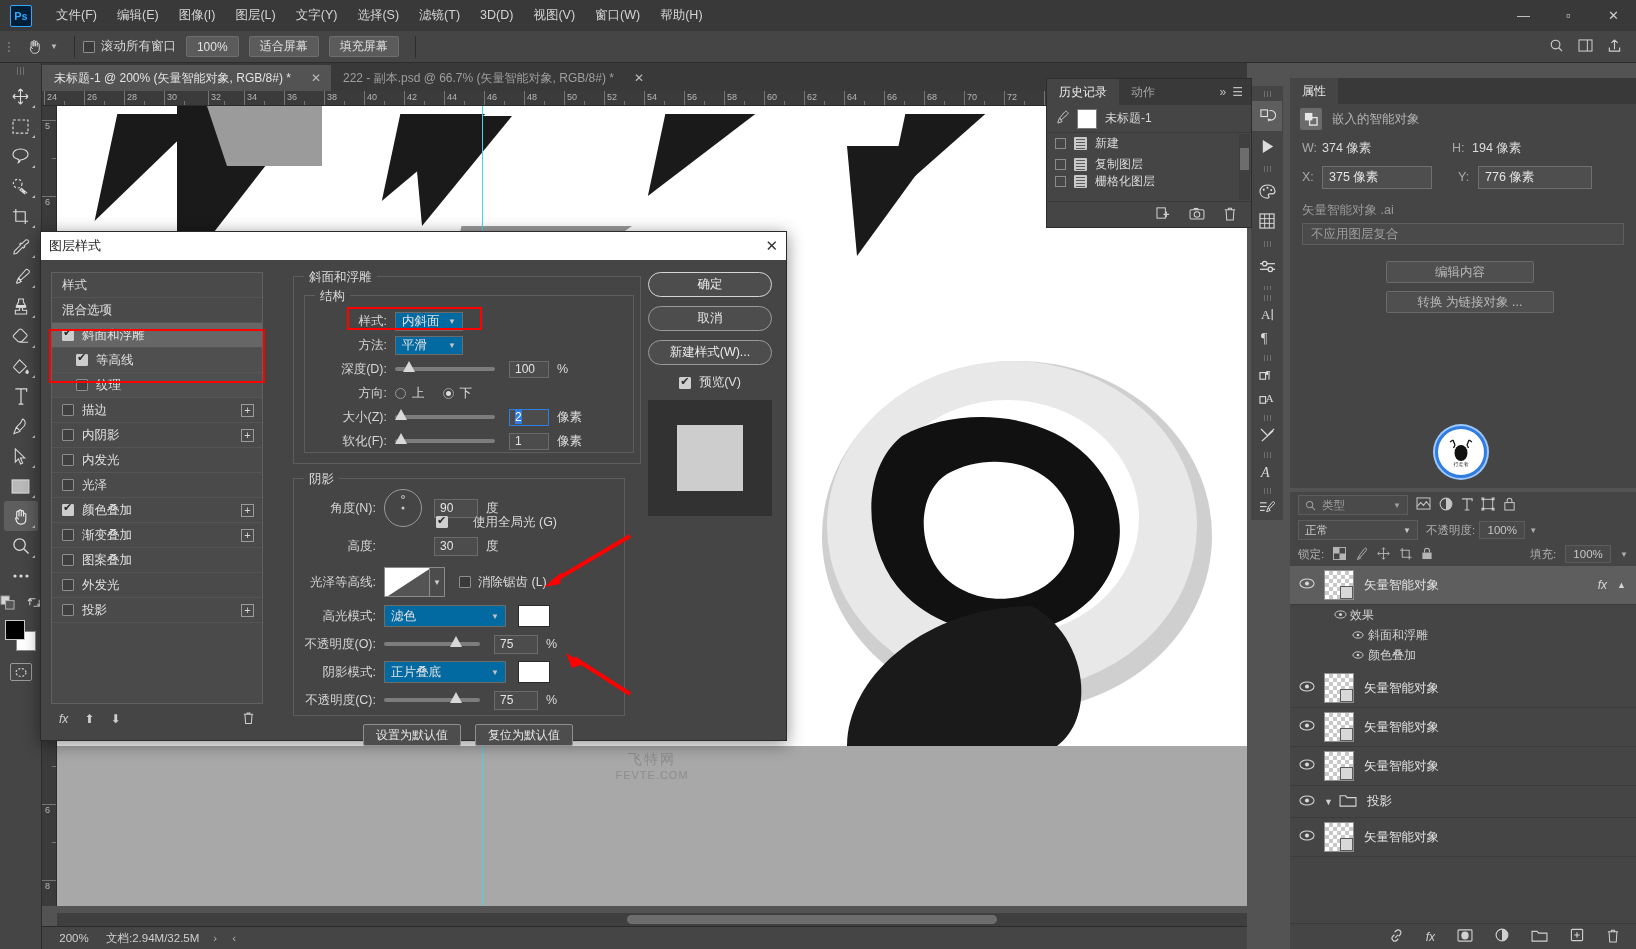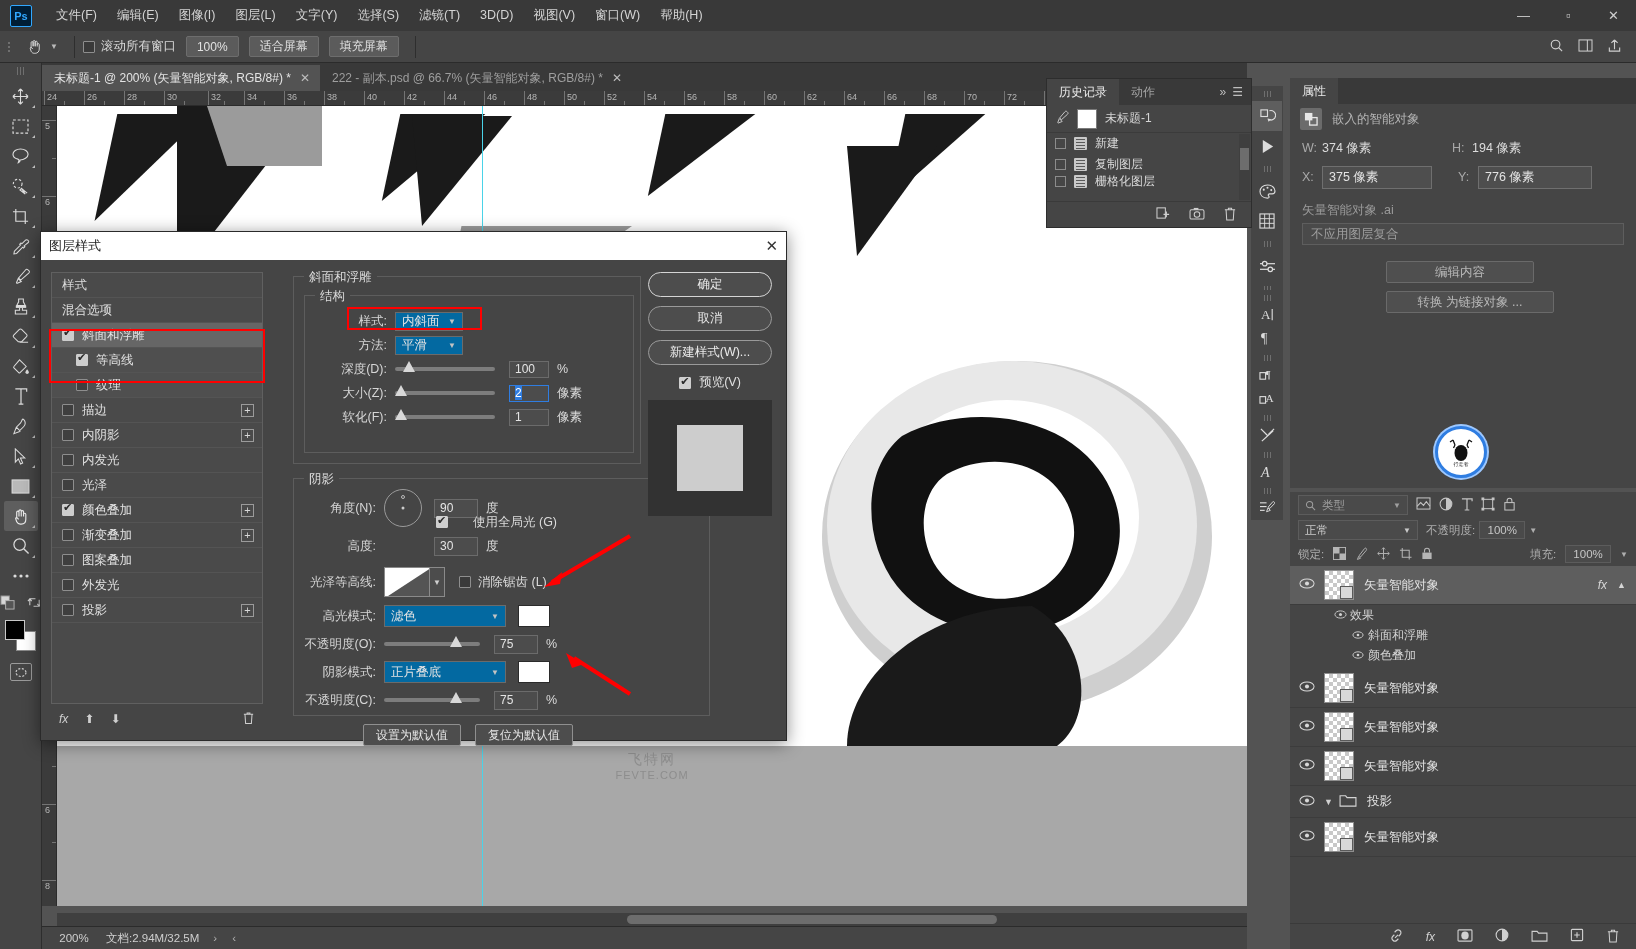--- a/index.html
+++ b/index.html
@@ -38,21 +38,21 @@
     display:inline-block; position:relative; }
   .cbox.on{ background:#cfcfcf; border-color:#cfcfcf; }
   .cbox.on:after{ content:"✔"; position:absolute; left:0px; top:-3px; font-size:11px; color:#2b2b2b; }
   .opt-btn{ height:21px; padding:0 10px; background:#5b5b5b; border:1px solid #6d6d6d;
     border-radius:2px; display:flex; align-items:center; font-size:12px; color:#e2e2e2; margin-left:10px; }
   .opt-right{ margin-left:auto; display:flex; align-items:center; gap:14px; padding-right:14px; font-size:14px; color:#cfcfcf; }
 
   
   .tabbar{ position:absolute; left:42px; top:63px; width:1205px; height:28px; background:#393939;
     display:flex; align-items:flex-end; }
-  .tab{ height:26px; padding:0 10px 0 12px; display:flex; align-items:center; gap:9px;
+  .tab{ height:26px; padding:0 10px 0 12px; display:flex; align-items:center; gap:20px;
     font-size:12px; color:#9e9e9e; background:#393939; }
   .tab.active{ background:#535353; color:#e3e3e3; }
   .tab .x{ font-size:12px; color:#bdbdbd; }
 
   
   .toolbar{ position:absolute; left:0; top:63px; width:42px; height:886px; background:#454545;
     border-right:1px solid #2d2d2d; display:flex; flex-direction:column; align-items:center;
     padding-top:4px; }
   .tb-grip{ width:12px; height:10px; display:flex; justify-content:center; gap:2px; margin-bottom:4px; }
   .tb-grip i{ width:1px; height:8px; background:#6f6f6f; }
@@ -783,20 +783,27 @@
             <span class="flab">深度(D):</span>
             <span class="slider" style="width:100px">
               <span class="knob" style="left:8px"></span>
             </span>
             <span class="num" style="width:40px;margin-left:14px">
               <span>100</span>
             </span>
             <span style="margin-left:8px">%</span>
           </div>
 
+          <div class="frow">
+            <span class="flab">方向:</span>
+            <span class="radio"></span>
+            <span style="margin-left:6px">上</span>
+            <span class="radio on" style="margin-left:18px"></span>
+            <span style="margin-left:6px">下</span>
+          </div>
 
           <div class="frow">
             <span class="flab">大小(Z):</span>
             <span class="slider" style="width:100px">
               <span class="knob" style="left:0px"></span>
             </span>
             <span class="num act" style="width:40px;margin-left:14px">
               <span>2</span>
             </span>
             <span style="margin-left:8px">像素</span>
@@ -810,21 +817,21 @@
             <span class="num" style="width:40px;margin-left:14px">
               <span>1</span>
             </span>
             <span style="margin-left:8px">像素</span>
           </div>
         </div>
       </div>
 
       <div class="redbox" style="left:306px; top:47px; width:135px; height:23px;"></div>
 
-      <div class="fieldset" style="left:252px; top:218px; width:417px; height:238px;">
+      <div class="fieldset" style="left:252px; top:218px; width:332px; height:238px;">
         <div class="fs-legend">阴影</div>
 
         <div style="position:absolute; left:0; top:14px; width:100%;">
           <div class="frow" style="height:30px">
             <span class="flab">角度(N):</span>
             <span class="dial">
               <span class="pin"></span>
               <span class="dot"></span>
             </span>
             <span class="num" style="width:44px;margin-left:12px;height:19px">

